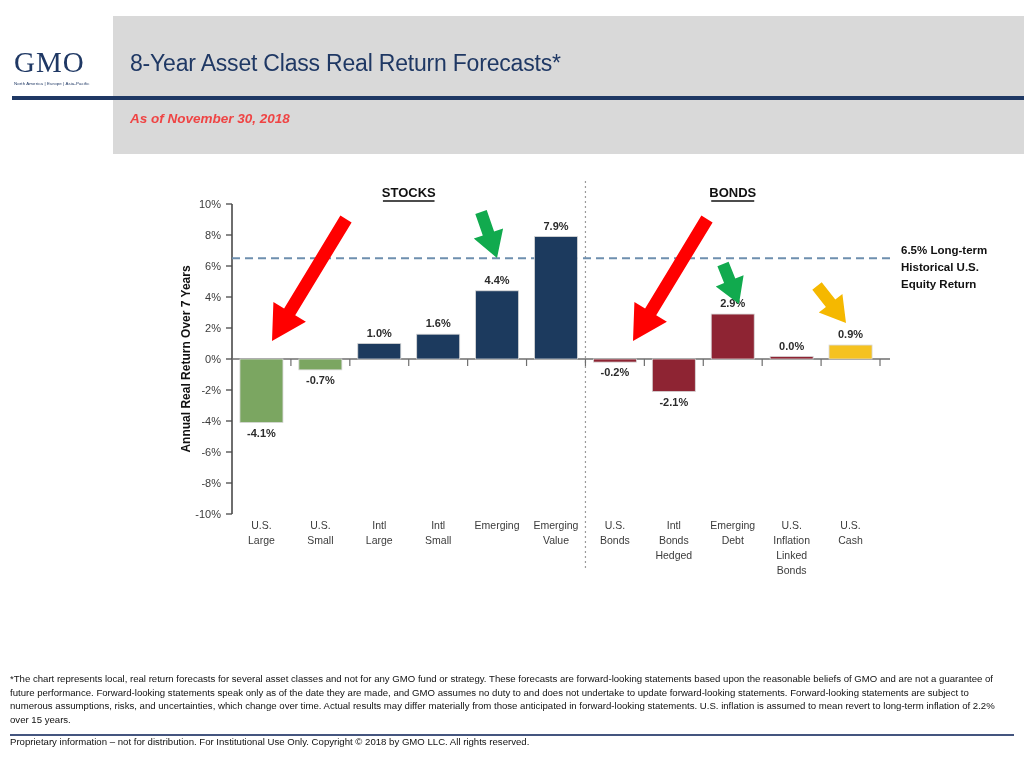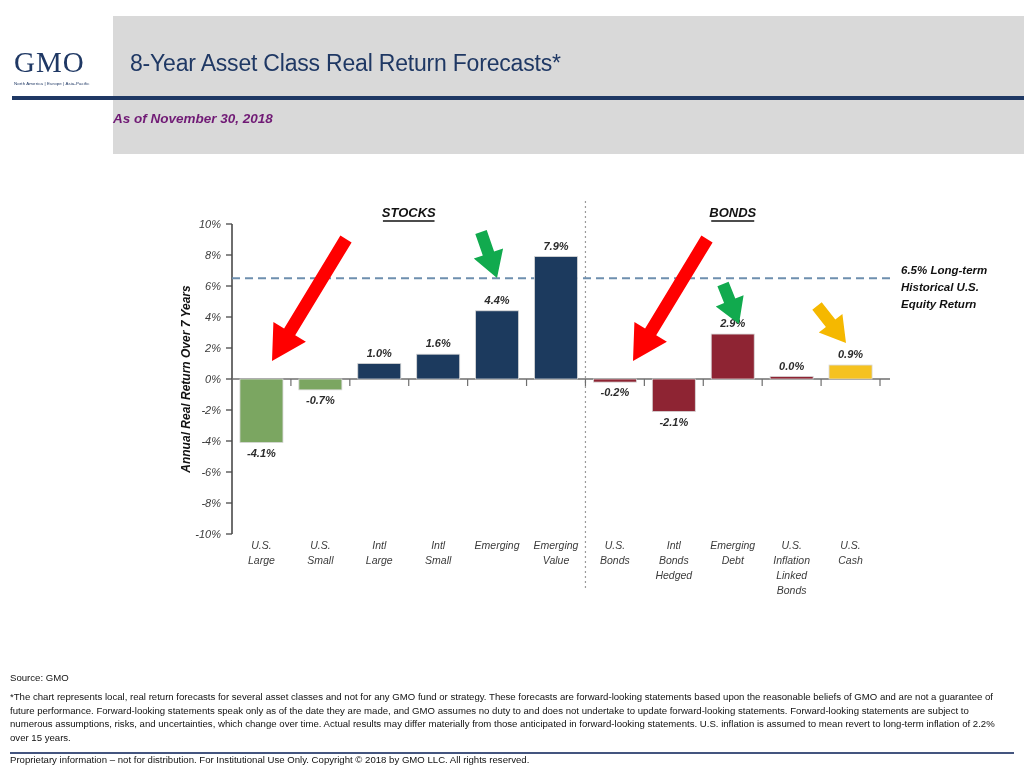--- a/index.html
+++ b/index.html
@@ -51,32 +51,32 @@
   #doc-title {
     position: absolute;
     left: 130px; top: 50px;
     font-size: 23px;
     font-weight: 400;
     color: #1f3864;
     letter-spacing: -0.2px;
   }
   #doc-subtitle {
     position: absolute;
-    left: 113px; top: 111px;
+    left: 130px; top: 111px;
     font-size: 13.5px;
     font-style: italic;
     font-weight: bold;
-    color: #701a75;
+    color: #ef4444;
   }
 
   
   #chart-area {
     position: absolute;
-    left: 0; top: 191px;
-    width: 1024px; height: 440px; font-style: italic;
+    left: 0; top: 171px;
+    width: 1024px; height: 440px;
   }
   #chart-svg { display: block; }
 
   .sec-head {
     font-size: 13px;
     font-weight: bold;
     fill: #111111;
     text-anchor: middle;
   }
   .axis-tick-label {
@@ -263,17 +263,16 @@
       </g>
     <g id="g-annot">
         <text x="901" y="83.25" class="annot-line">6.5% Long-term</text>
         <text x="901" y="100.25" class="annot-line">Historical U.S.</text>
         <text x="901" y="117.25" class="annot-line">Equity Return</text>
       </g>
   </svg>
 </div>
 
 <div id="footer">
-  <div id="source-line">Source: GMO</div>
   <p id="disclaimer">*The chart represents local, real return forecasts for several asset classes and not for any GMO fund or strategy.  These forecasts are forward-looking statements based upon the reasonable beliefs of GMO and are not a guarantee of future performance.  Forward-looking statements speak only as of the date they are made, and GMO assumes no duty to and does not undertake to update forward-looking statements.  Forward-looking statements are subject to numerous assumptions, risks, and uncertainties, which change over time.  Actual results may differ materially from those anticipated in forward-looking statements. U.S. inflation is assumed to mean revert to long-term inflation of 2.2% over 15 years.</p>
   <div id="footer-rule"></div>
   <div id="copyright">Proprietary information – not for distribution. For Institutional Use Only. Copyright © 2018 by GMO LLC.  All rights reserved.</div>
 </div>
 
 </body></html>

